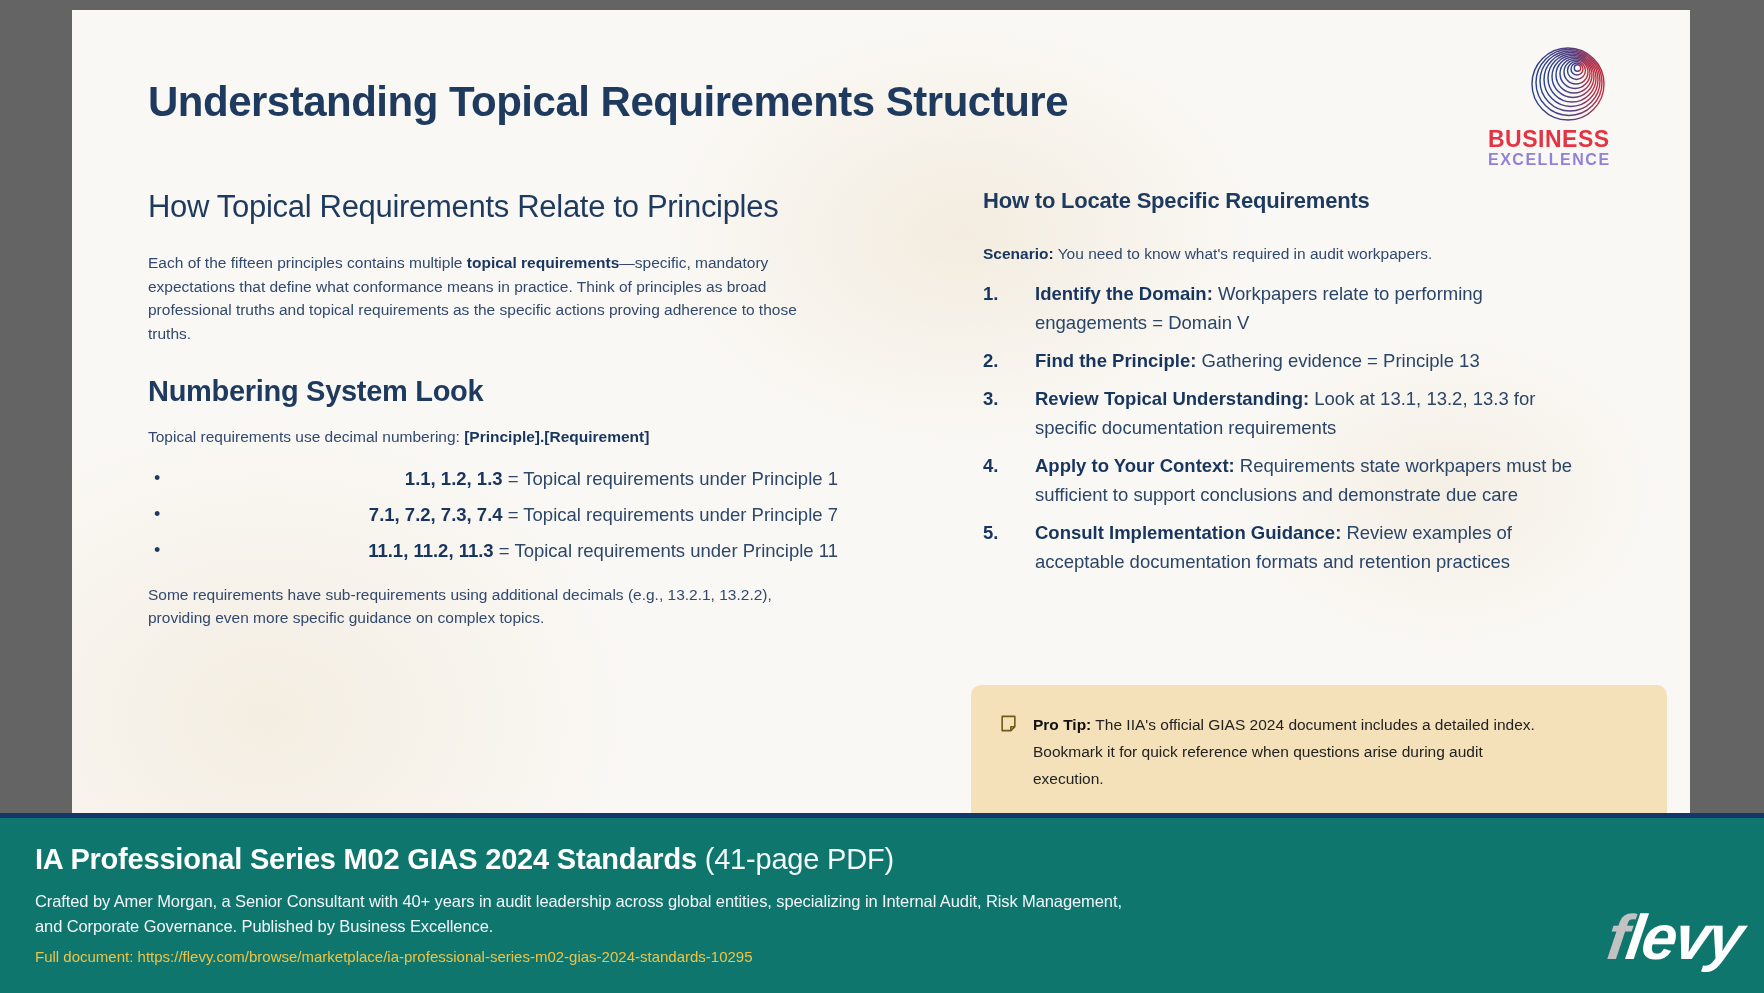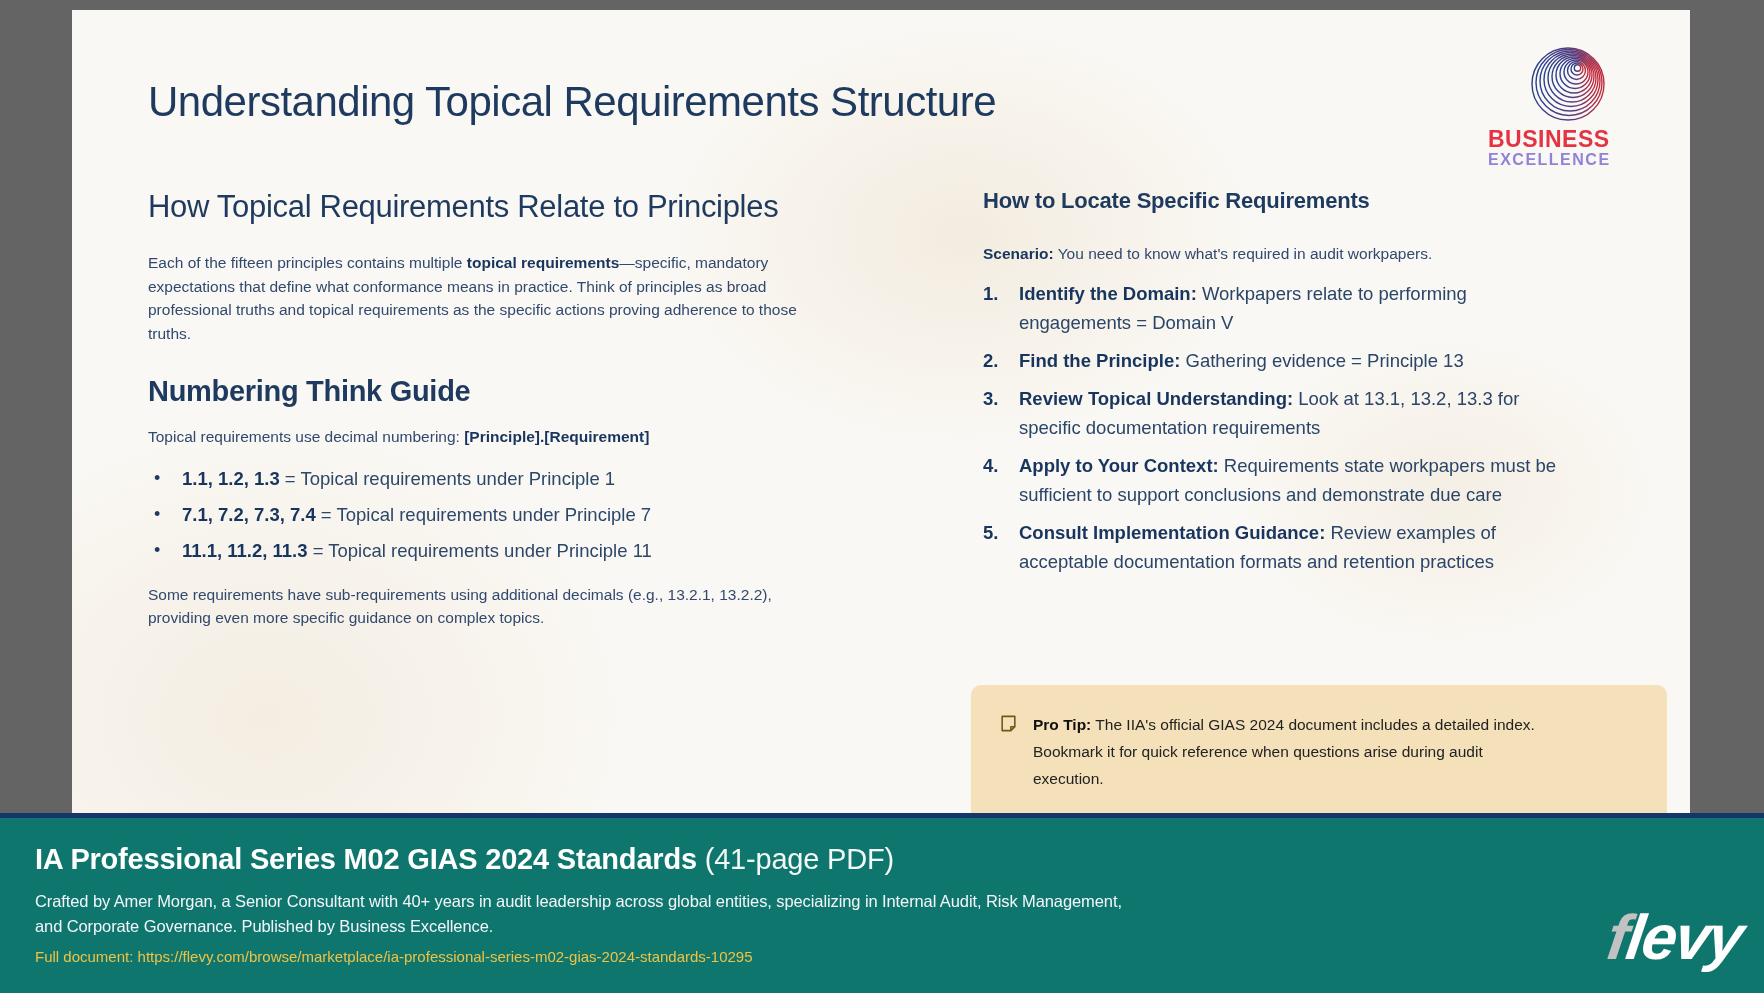--- a/index.html
+++ b/index.html
@@ -14,62 +14,62 @@
     position:absolute; left:72px; top:10px; width:1618px; height:803px;
     background:
       radial-gradient(ellipse 420px 300px at 55% 28%, rgba(234,221,198,0.45), transparent 70%),
       radial-gradient(ellipse 520px 420px at 12% 88%, rgba(234,221,198,0.40), transparent 70%),
       radial-gradient(ellipse 300px 220px at 85% 60%, rgba(234,221,198,0.35), transparent 70%),
       #faf8f4;
     overflow:hidden;
   }
   .main-title {
     position:absolute; left:76px; top:68px;
-    font-size:42px; font-weight:normal; letter-spacing:-0.5px;
+    font-size:42px; font-weight:bold; letter-spacing:-0.5px;
     color:#1f3a5f;
   }
   
   .be-logo { position:absolute; left:1416px; top:35px; width:160px; text-align:left; }
   .be-logo svg { display:block; margin:0 auto 4px auto; }
   .be-business   { font-size:23px; font-weight:bold; letter-spacing:0.5px; color:#e43443; line-height:24px; }
   .be-excellence { font-size:16px; font-weight:bold; letter-spacing:1.5px; color:#9082d9; line-height:18px; }
   
   .left-col { position:absolute; left:76px; top:175px; width:690px; }
   .h2-left {
     font-size:31px; font-weight:normal; line-height:44px; letter-spacing:-0.3px;
     color:#1e3a5f; margin:0 0 22px 0;
   }
   .body-text { font-size:15.5px; line-height:23.5px; color:#31496e; }
   .h2-left2 {
     font-size:29px; font-weight:bold; line-height:40px; letter-spacing:-0.3px;
     color:#1e3a5f; margin:26px 0 0 0;
   }
   .lead { margin-top:14px; }
-  .bullet-list { list-style:none; margin-top:20px; }
+  .bullet-list { list-style:none; margin-top:20px;text-align:right; }
   .bullet-list li {
     position:relative; padding-left:34px; margin-bottom:17px;
     font-size:18.5px; line-height:19px; color:#2c4769;
   }
   .bullet-list li::before {
     content:"•"; position:absolute; left:6px; top:0;
     color:#1e3a5f; font-size:18px;
   }
   .sub-note { margin-top:23px; }
   b.navy { color:#17355e; }
   
   .right-col { position:absolute; left:911px; top:173px; width:596px; }
   .h2-right {
     font-size:22px; font-weight:bold; line-height:36px; letter-spacing:-0.2px;
     color:#1e3a5f; margin:0 0 24px 0;
   }
   .scenario { font-size:15.5px; line-height:22px; color:#31496e; }
   .steps { list-style:none; margin-top:14px; }
   .steps li { display:flex; margin-bottom:9px; font-size:18.5px; line-height:29px; color:#2a4568; }
   .step-num { width:36px; flex-shrink:0; font-weight:bold; color:#17355e; }
-  .step-body { width:570px; }
+  .step-body { width:570px;margin-left:16px; }
   
   .protip {
     position:absolute; left:899px; top:675px; width:696px; height:140px;
     background:#f4e1ba; border-radius:10px;
     display:flex; gap:15px; padding:26px 30px 0 28px;
   }
   .protip .note-icon { flex-shrink:0; margin-top:3px; }
   .protip-text { font-size:15.5px; line-height:27px; color:#222; width:510px; }
   .protip-text b { color:#111; }
   
@@ -128,21 +128,21 @@
         <circle cx="48.5" cy="23" r="3.2"></circle>
       </g>
     </svg>
     <div class="be-business">BUSINESS</div>
     <div class="be-excellence">EXCELLENCE</div>
   </div>
 
   <div class="left-col">
     <h2 class="h2-left">How Topical Requirements Relate to Principles</h2>
     <p class="body-text"><span>Each of the fifteen principles contains multiple </span><b class="navy">topical requirements</b><span>—specific, mandatory expectations that define what conformance means in practice. Think of principles as broad professional truths and topical requirements as the specific actions proving adherence to those truths.</span></p>
-    <h2 class="h2-left2">Numbering Think Guide</h2>
+    <h2 class="h2-left2">Numbering System Look</h2>
     <p class="body-text lead"><span>Topical requirements use decimal numbering: </span><b class="navy">[Principle].[Requirement]</b></p>
     <ul class="bullet-list">
       <li><b class="navy">1.1, 1.2, 1.3</b><span> = Topical requirements under Principle 1</span></li>
       <li><b class="navy">7.1, 7.2, 7.3, 7.4</b><span> = Topical requirements under Principle 7</span></li>
       <li><b class="navy">11.1, 11.2, 11.3</b><span> = Topical requirements under Principle 11</span></li>
     </ul>
     <p class="body-text sub-note">Some requirements have sub-requirements using additional decimals (e.g., 13.2.1, 13.2.2), providing even more specific guidance on complex topics.</p>
   </div>
 
   <div class="right-col">

